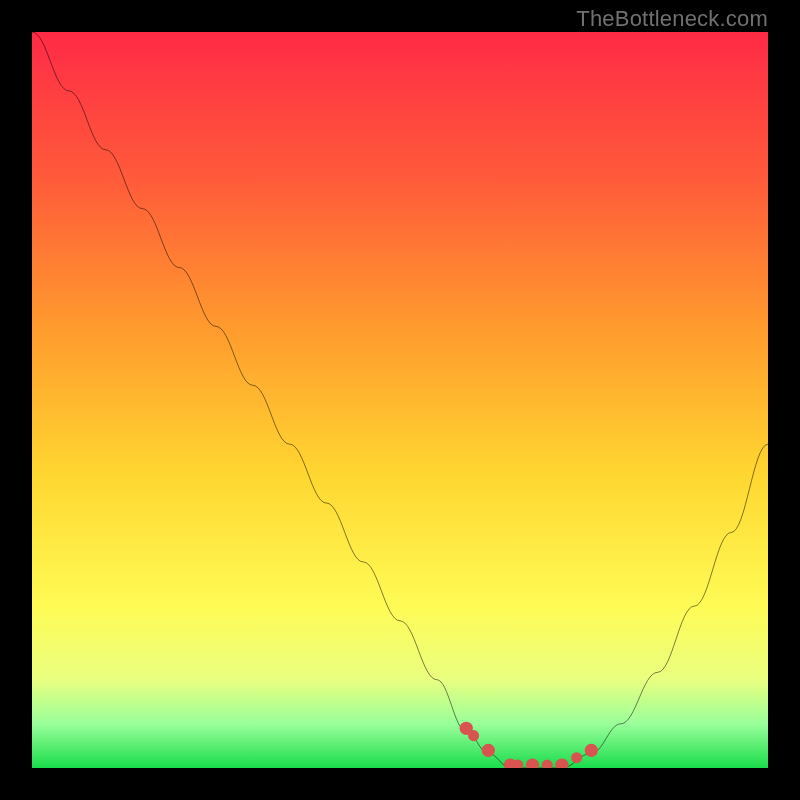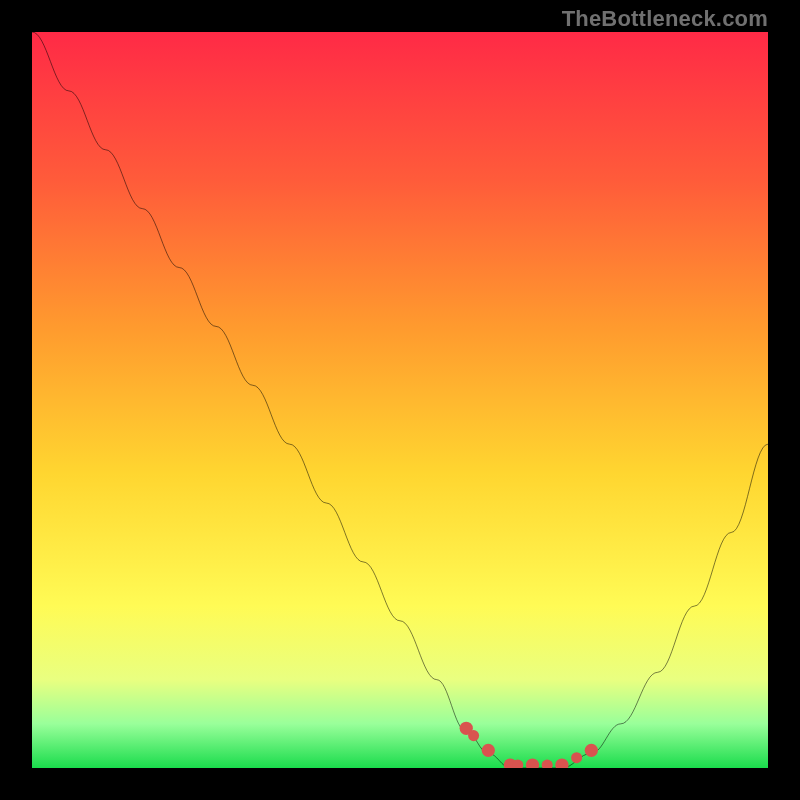--- a/index.html
+++ b/index.html
@@ -34,21 +34,20 @@
     height: 100%;
   }
   .watermark {
     position: absolute;
     top: 6px;
     right: 32px;
     color: #707070;
     font-family: Arial, Helvetica, sans-serif;
     font-size: 22px;
     letter-spacing: 0.2px;
-    font-weight: bold;
   }
   svg.curve {
     position: absolute;
     left: 0;
     top: 0;
     width: 100%;
     height: 100%;
   }
 </style>
 </head>

